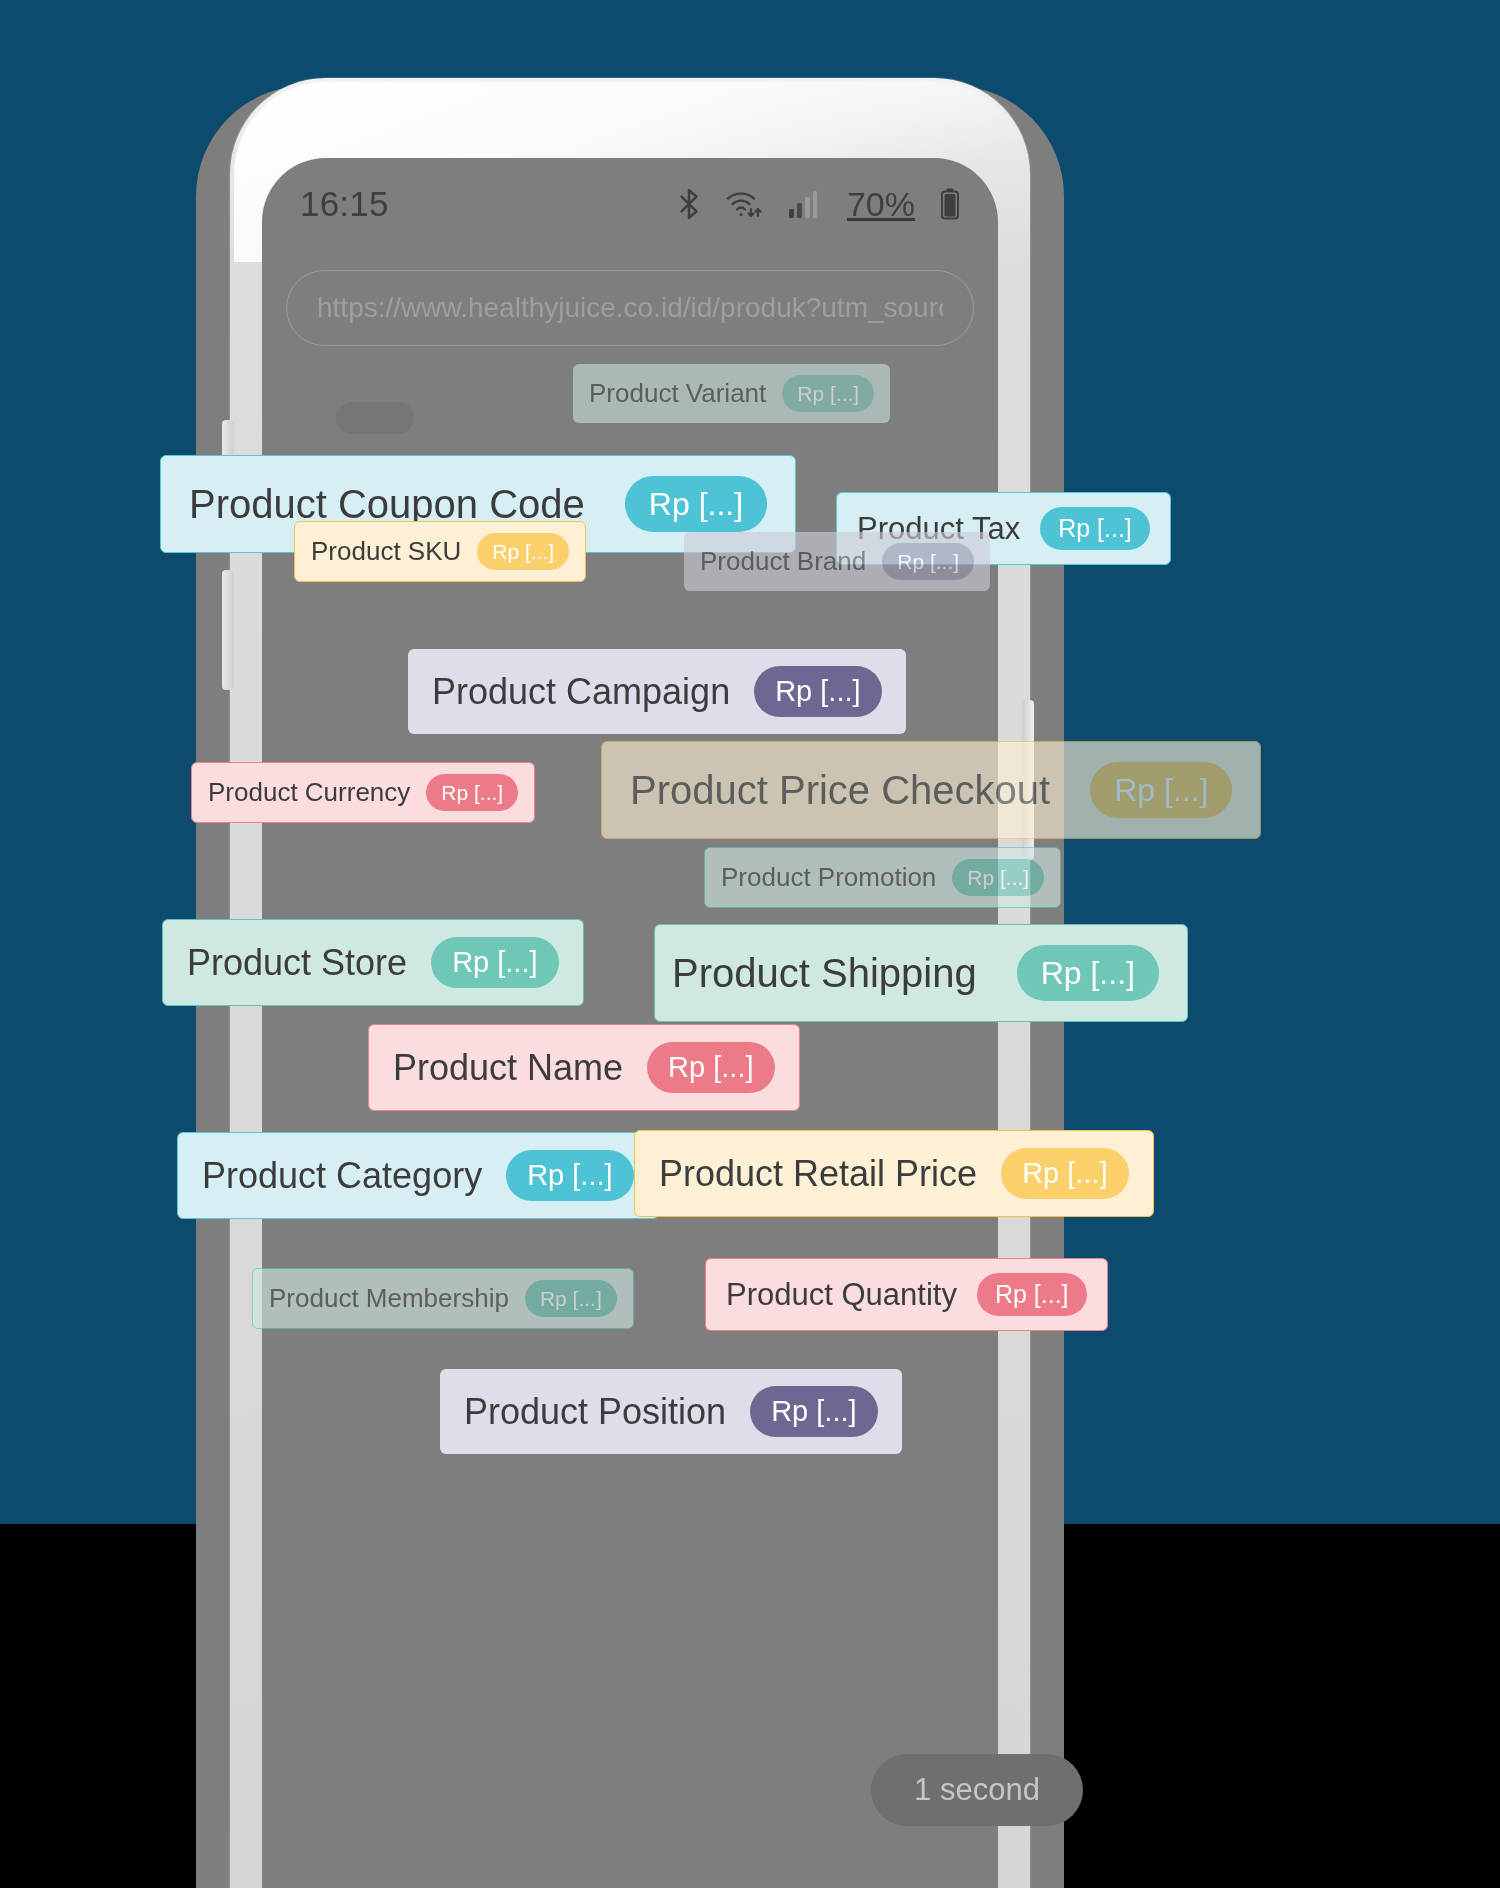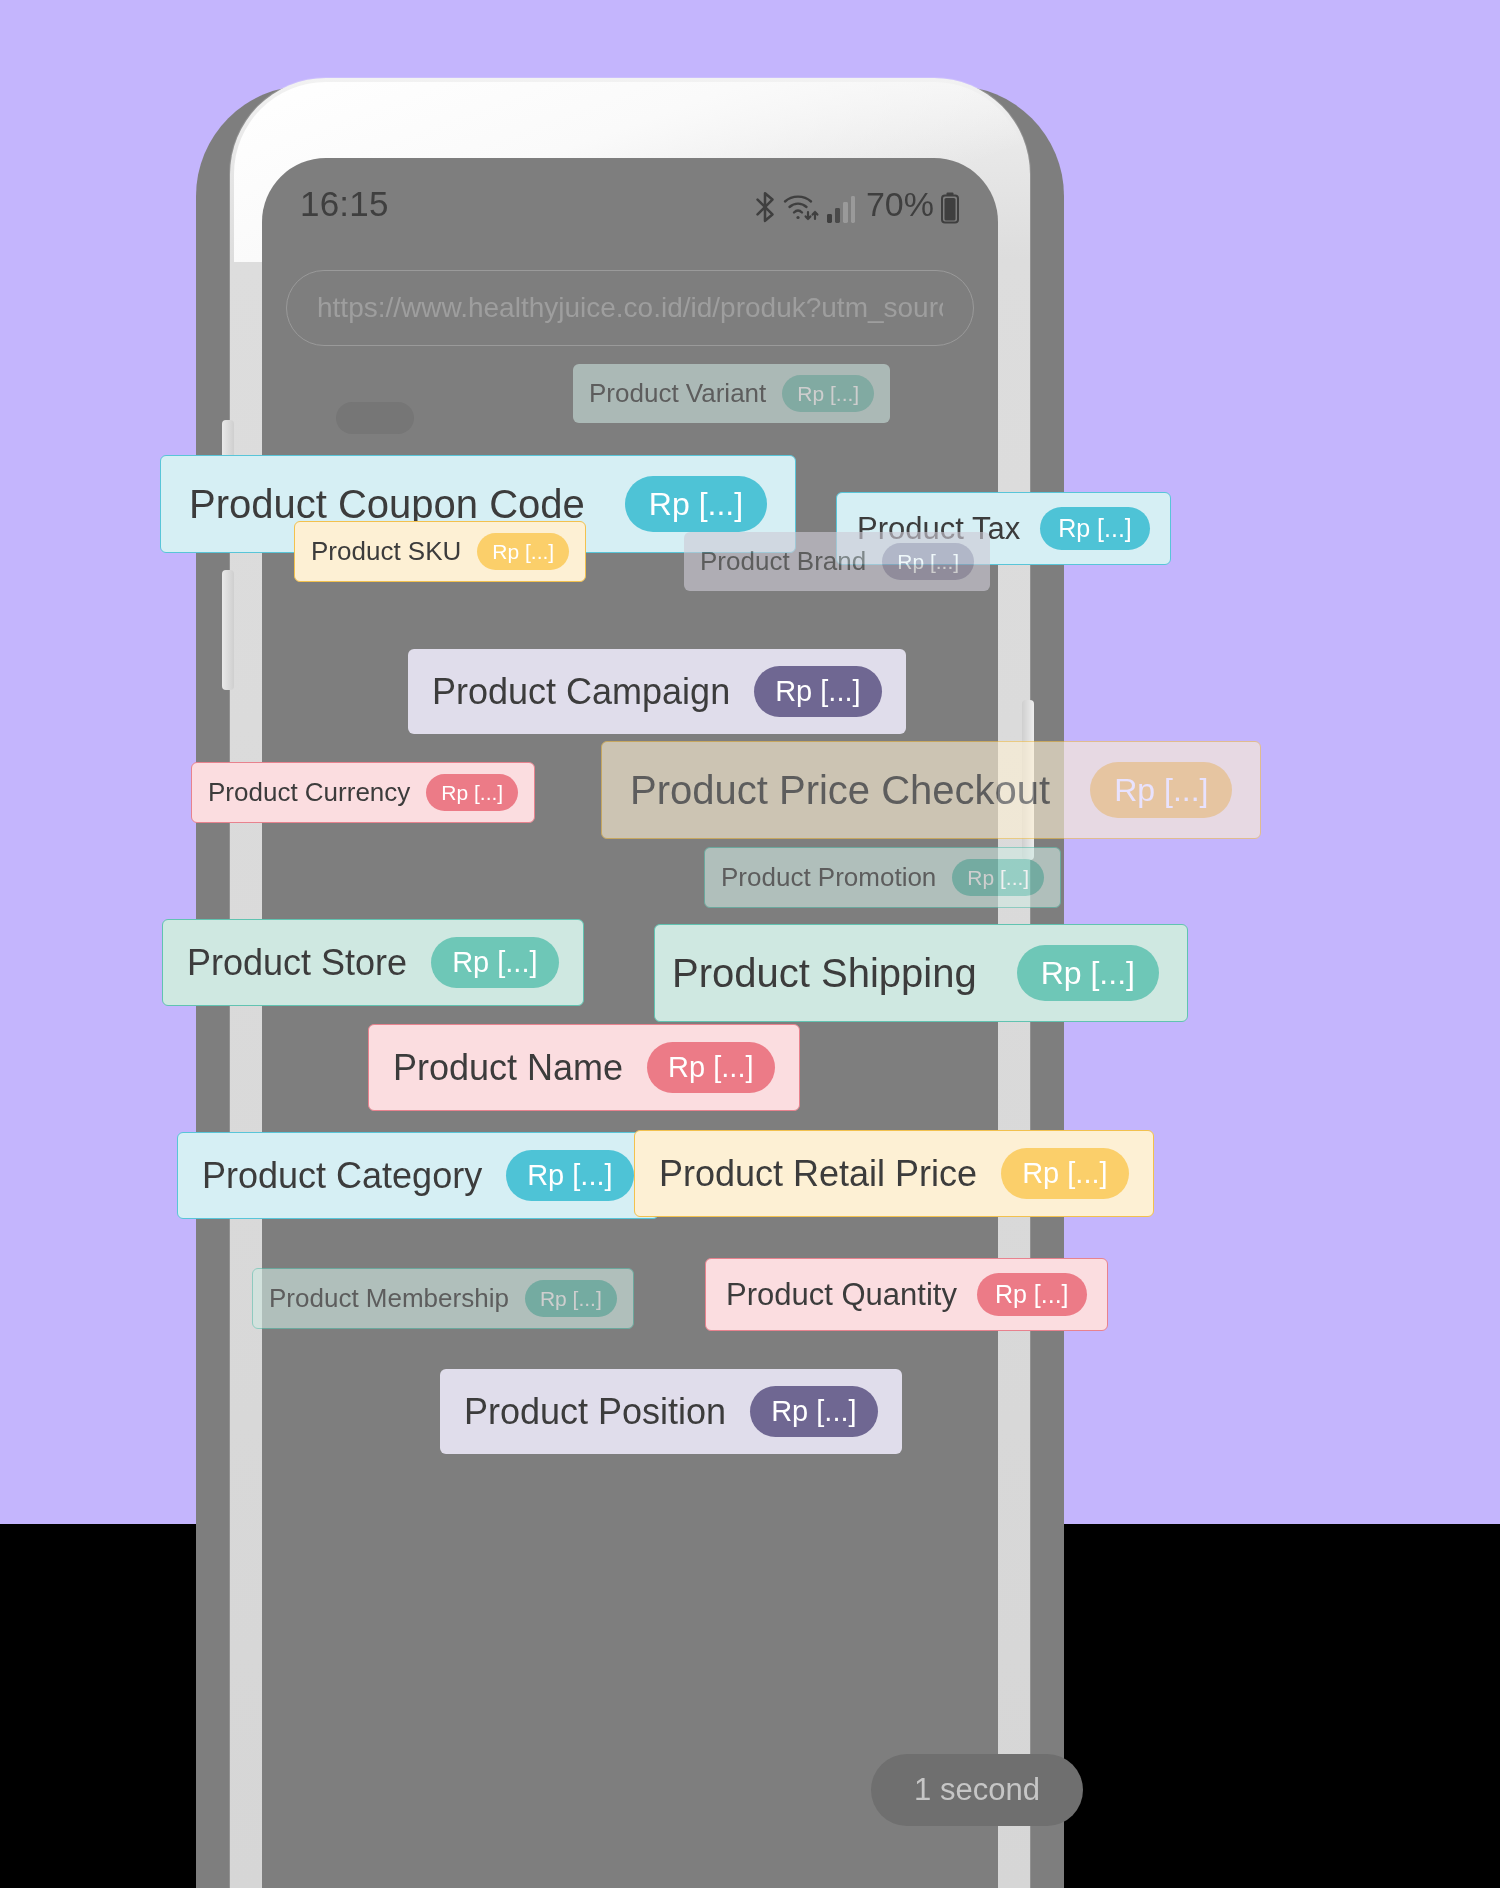--- a/index.html
+++ b/index.html
@@ -5,21 +5,21 @@
 <style>
   * { box-sizing: border-box; margin: 0; padding: 0; }
 
   html, body {
     width: 1500px; height: 1888px;
     background: #000000;
     font-family: "Liberation Sans", sans-serif;
     overflow: hidden;
   }
 
-  #stage { position: relative; width: 1500px; height: 1524px; background: #c4b5fd; }
+  #stage { position: relative; width: 1500px; height: 1524px; background: #0c4a6e; }
 
   
   .phone-shell {
     position: absolute;
     left: 230px; top: 78px;
     width: 800px; height: 1810px;
     border-radius: 96px 96px 0 0;
     background:
       linear-gradient(180deg, #f2f2f2 0%, #e8e8e8 4%, #dddddd 10%, #d6d6d6 100%);
     box-shadow: 0 0 0 1px rgba(255,255,255,0.15);
@@ -64,21 +64,21 @@
 
   
   .status-bar {
     position: absolute; left: 0; top: 0;
     width: 100%; height: 92px;
     display: flex; align-items: center; justify-content: space-between;
     padding: 0 38px;
     color: #3a3a3a;
   }
   .status-time { font-size: 35px; letter-spacing: .2px; color:#3f3f3f; }
-  .status-icons { display: flex; align-items: flex-end; gap: 4px; }
+  .status-icons { display: flex; align-items: center; gap: 23px; text-decoration: underline; }
   .status-icons svg { display: block; }
   .battery-pct { font-size: 34px; color: #3f3f3f; margin: 0 2px 0 6px; }
 
   
   .url-bar {
     position: absolute; left: 24px; top: 112px;
     width: 688px; height: 76px;
     border: 1.5px solid #9a9a9a;
     border-radius: 40px;
     display: flex; align-items: center;

